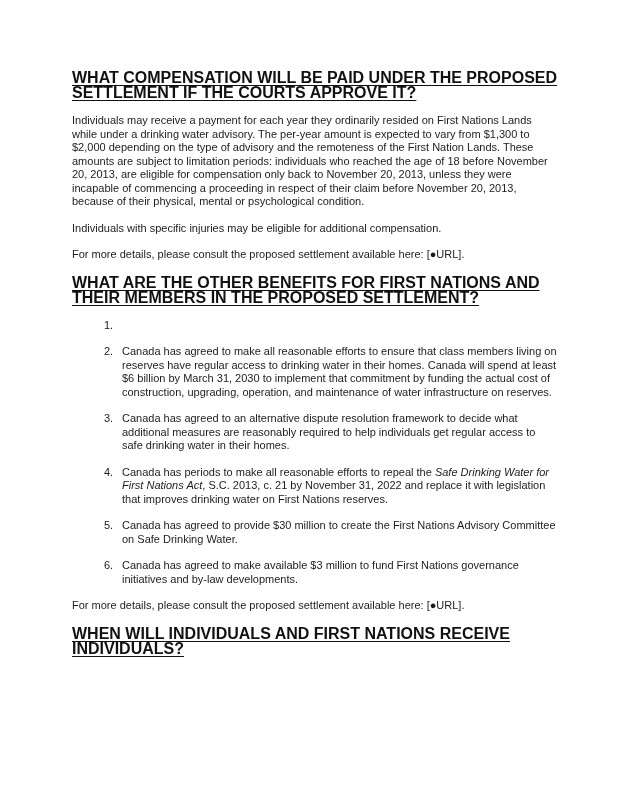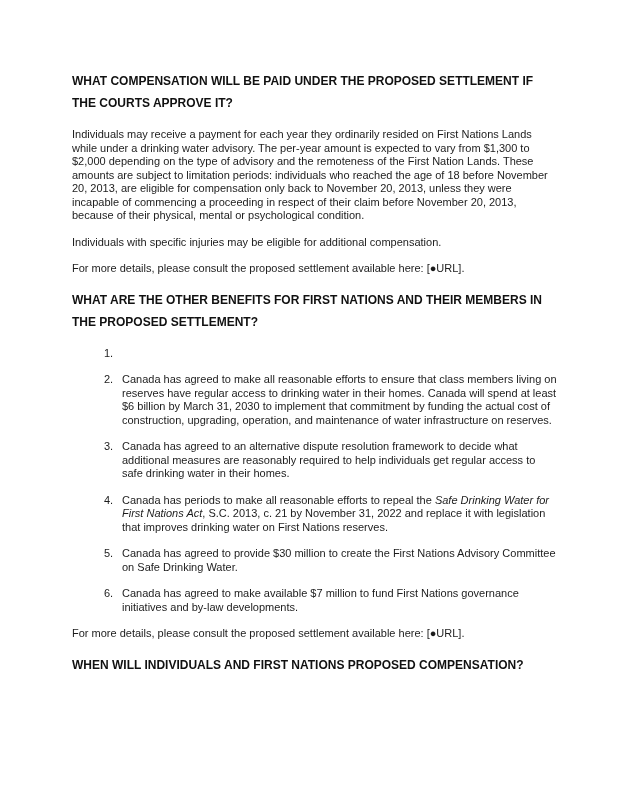--- a/index.html
+++ b/index.html
@@ -9,23 +9,24 @@
     height: 807px;
     background: #ffffff;
     color: #1c1c1c;
     font-family: "Liberation Sans", "DejaVu Sans", sans-serif;
     font-size: 11px;
     line-height: 13.5px;
     padding: 70px 66px 20px 72px;
     overflow: hidden;
   }
   .doc-heading {
-    font-size: 12px;
-    line-height: 22px;
+    font-size: 16px;
+    line-height: 15px;
     font-weight: bold;
+    text-decoration: underline;
     text-underline-offset: 2px;
     margin: 0 0 14px 0;
     color: #111111;
   }
   .doc-para {
     margin: 0 0 13px 0;
   }
   .doc-list {
     list-style: none;
     margin: 2px 0 0 0;
@@ -73,22 +74,22 @@
     <li class="doc-item">
       <span class="item-num">4.</span>
       <span class="item-text"><span>Canada has periods to make all reasonable efforts to repeal the </span><span class="act-italic">Safe Drinking Water for First Nations Act</span><span>, S.C. 2013, c. 21 by November 31, 2022 and replace it with legislation that improves drinking water on First Nations reserves.</span></span>
     </li>
     <li class="doc-item">
       <span class="item-num">5.</span>
       <span class="item-text">Canada has agreed to provide $30 million to create the First Nations Advisory Committee on Safe Drinking Water.</span>
     </li>
     <li class="doc-item">
       <span class="item-num">6.</span>
-      <span class="item-text">Canada has agreed to make available $7 million to fund First Nations governance initiatives and by-law developments.</span>
+      <span class="item-text">Canada has agreed to make available $3 million to fund First Nations governance initiatives and by-law developments.</span>
     </li>
   </ol>
 
   <p class="doc-para">For more details, please consult the proposed settlement available here: [●URL].</p>
 
-  <h2 class="doc-heading">WHEN WILL INDIVIDUALS AND FIRST NATIONS PROPOSED COMPENSATION?</h2>
+  <h2 class="doc-heading">WHEN WILL INDIVIDUALS AND FIRST NATIONS RECEIVE INDIVIDUALS?</h2>
 
 
 </div>
 
 </body></html>

